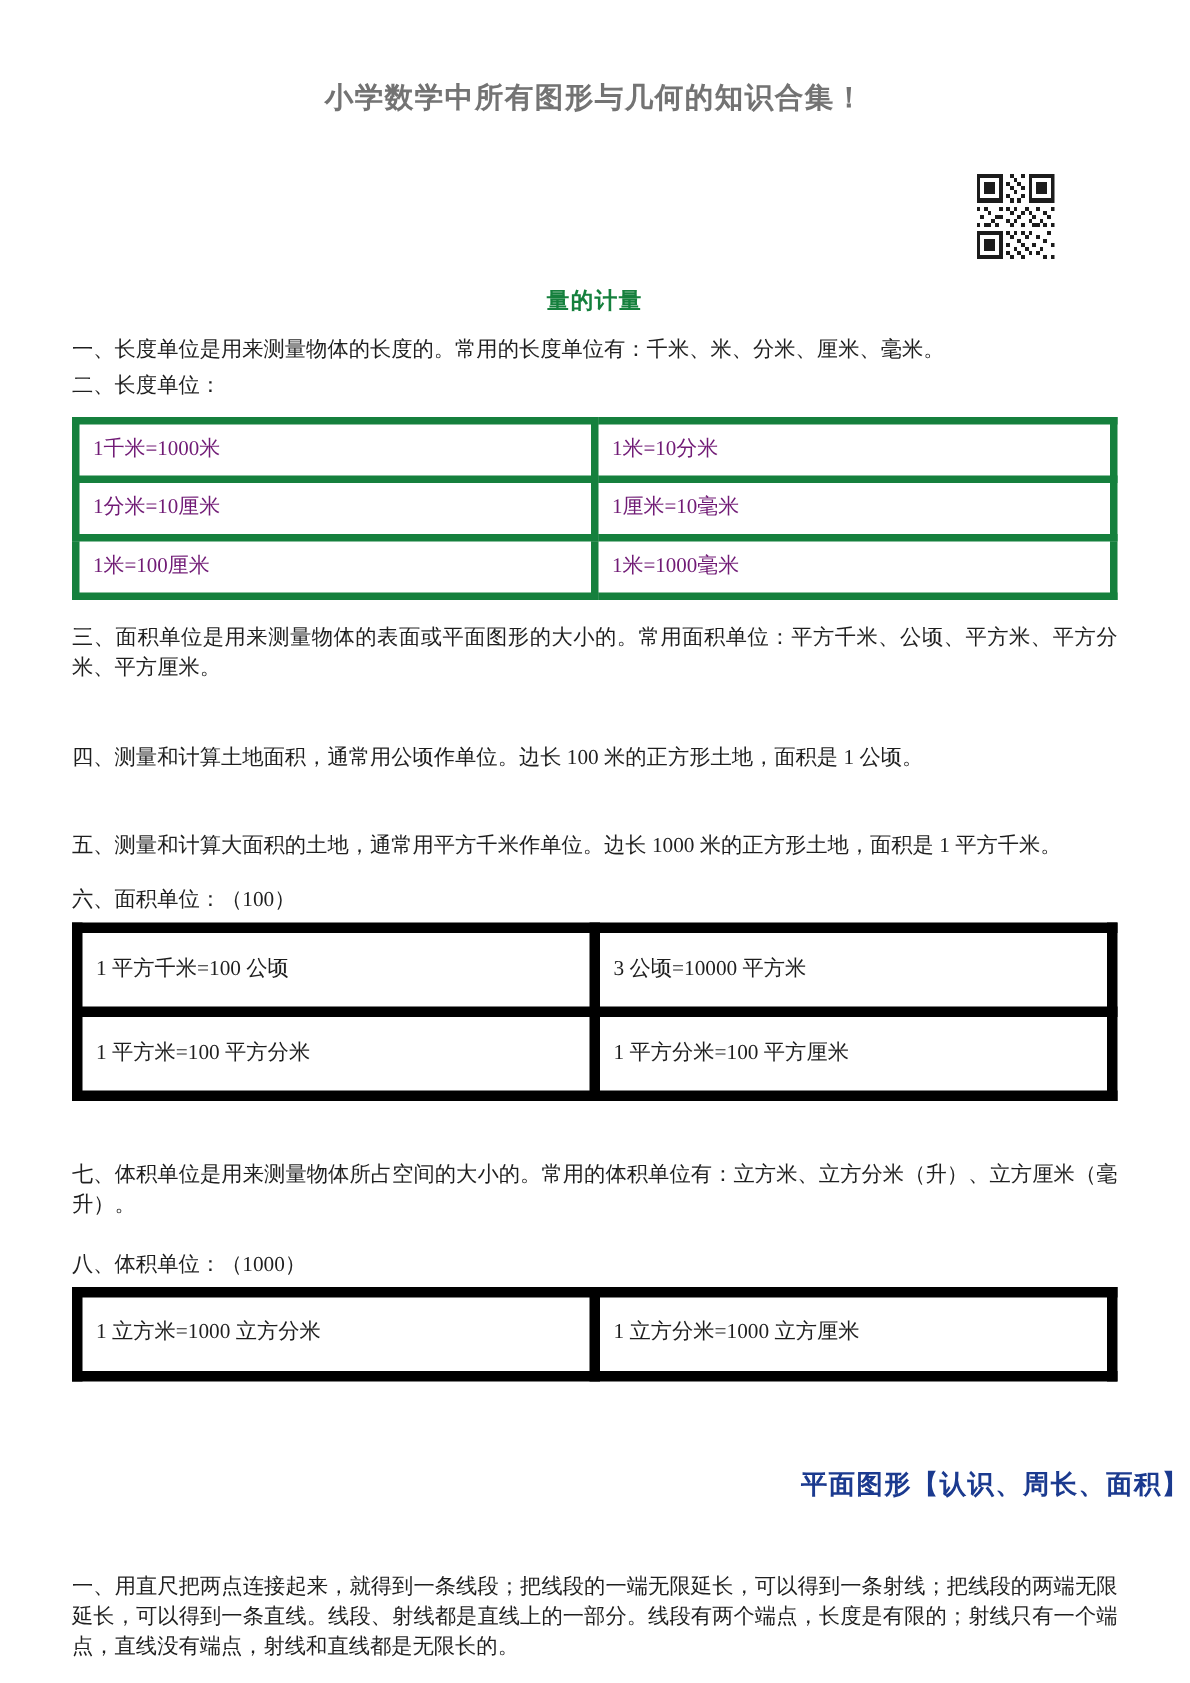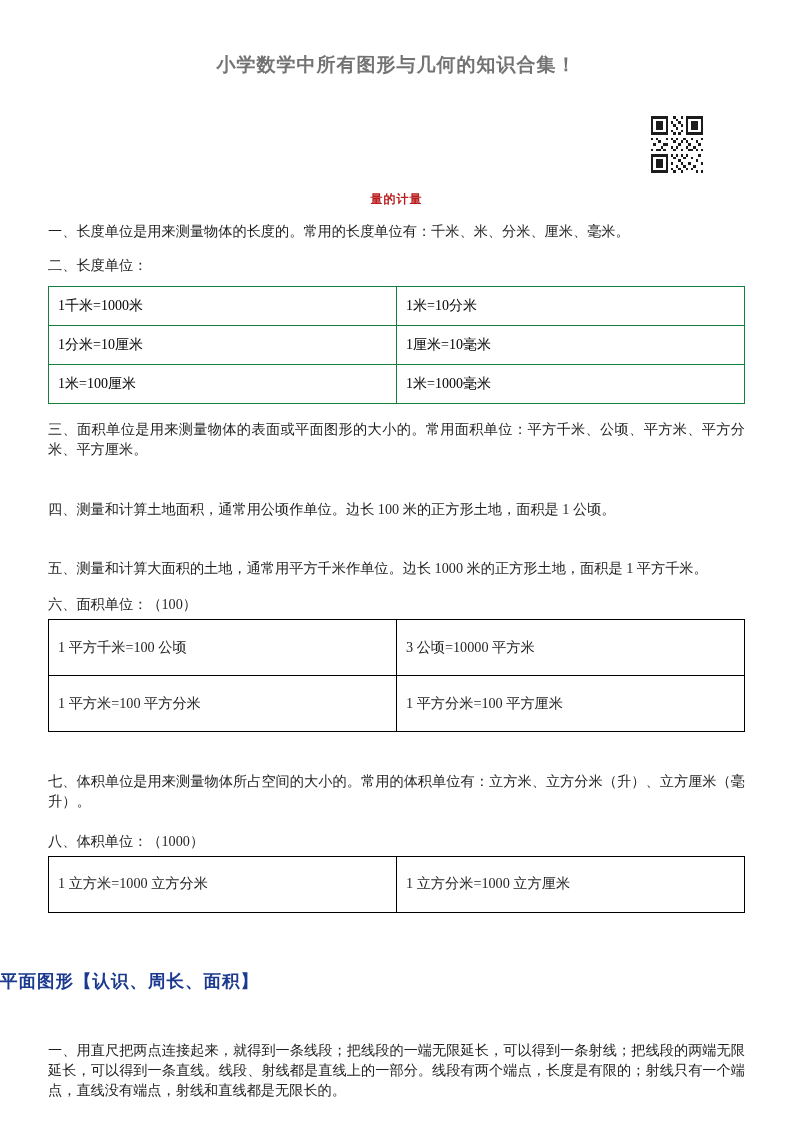--- a/index.html
+++ b/index.html
@@ -38,69 +38,69 @@
     text-align: center;
     font-size: 17.5px;
     font-weight: 700;
     color: #101010;
     letter-spacing: 1px;
   }
 
   .blue-heading {
     margin: 18px 0 0 0;
     text-align: center;
-    font-size: 12px;
+    font-size: 15px;
     font-weight: 700;
-    color: #b91c1c;
+    color: #15803d;
     letter-spacing: 1px;
   }
   .navy-heading {
     margin: 40px 0 0 0;
-    text-align: left;
+    text-align: right;
     font-size: 17.5px;
     font-weight: 700;
     color: #1b3a8f;
     letter-spacing: 1px;
   }
 
   .content {
     padding: 0 48px 16px 48px;
     font-size: 14.2px;
     line-height: 1.4;
     text-align: justify;
   }
   .content p { margin: 0; }
   p.first { margin-top: 14px; }
-  p.tight { margin-top: 14px; }
+  p.tight { margin-top: 4px; }
   p.sp16 { margin-top: 16px; }
   p.sp22 { margin-top: 40px; }
   p.sp20 { margin-top: 20px; }
   p.sp32 { margin-top: 48px; }
 
   table.units {
     width: 100%;
     border-collapse: collapse;
     table-layout: fixed;
   }
   table.units td {
     width: 50%;
     padding: 0 9px;
     vertical-align: middle;
     text-align: left;
   }
   table.t-gray { margin-top: 10px; }
   table.t-gray td {
-    border: 1px solid #15803d;
+    border: 5px solid #15803d;
     height: 39px;
-    color: #000000;
+    color: #701a75;
     font-size: 14px;
   }
   table.t-dark { margin-top: 4px; }
   table.t-dark td {
-    border: 1px solid #000000;
+    border: 7px solid #000000;
     height: 56px;
     color: #1e1e1e;
     font-size: 14.2px;
   }
 </style>
 </head>
 <body>
 
 <div class="page">
 

